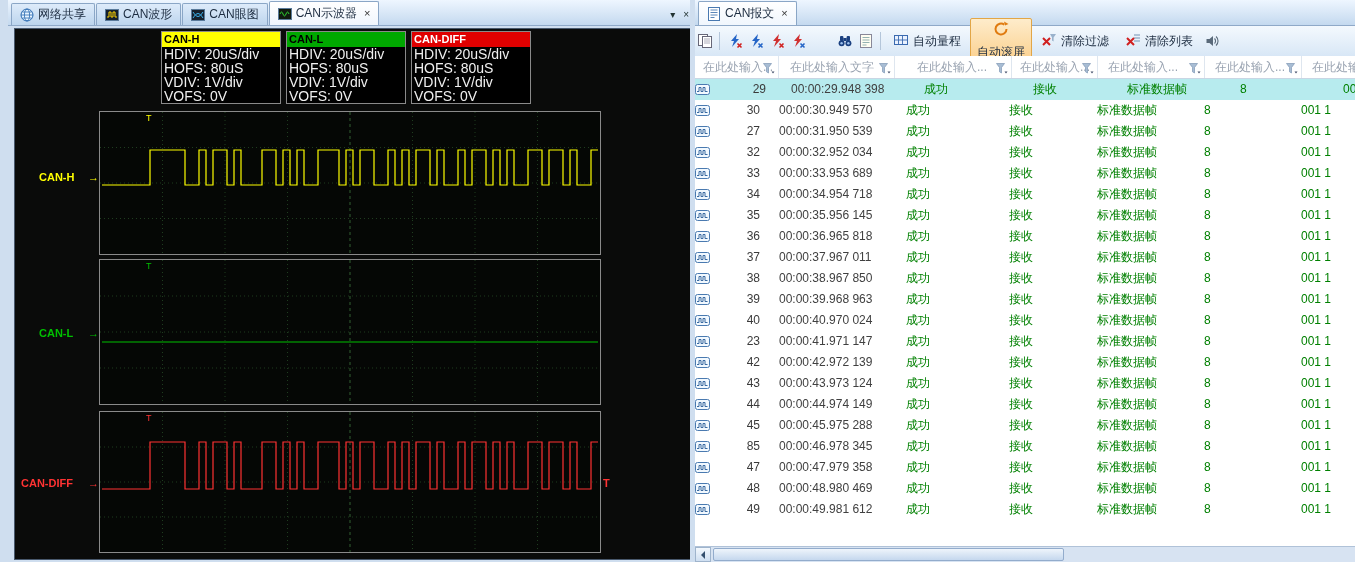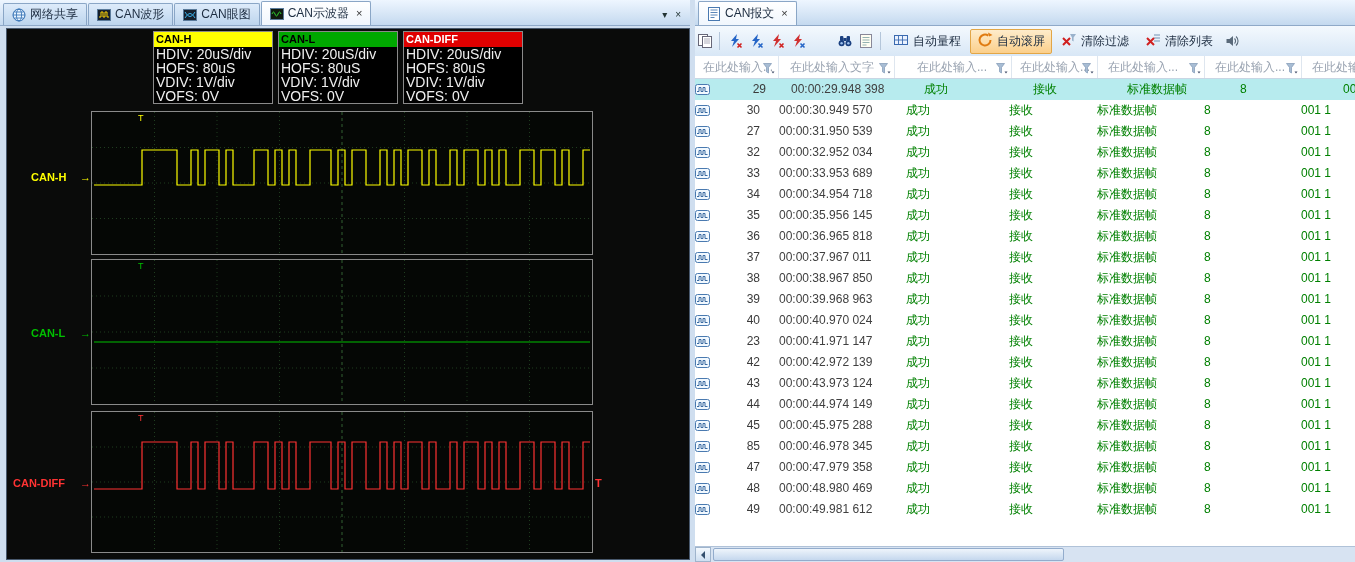--- a/index.html
+++ b/index.html
@@ -12,21 +12,21 @@
   .tab{display:flex;align-items:center;gap:4px;height:21px;padding:0 8px;
        background:linear-gradient(#ddebfa,#bdd5ed);border:1px solid #8aa6c6;border-bottom:none;
        border-radius:2px 2px 0 0;margin-right:1px;color:#1c2c40;white-space:nowrap;cursor:default;}
   .tab.active{background:linear-gradient(#ffffff,#f0f6fd);height:23px;}
   .ticon{display:flex;align-items:center;}
   .tclose{margin-left:3px;color:#333;font-size:11px;line-height:11px;}
   .tabbar-btns{margin-left:auto;display:flex;gap:8px;align-items:center;padding:0 6px 5px 0;}
   .tbtn{color:#233;font-size:10px;line-height:10px;}
 
   
-  .left-panel{position:absolute;left:0;top:0;width:690px;height:562px;}
+  .left-panel{position:absolute;left:8px;top:0;width:690px;height:562px;}
   .scope-bg{position:absolute;left:6px;top:28px;right:0;bottom:2px;background:#0a0b0a;
             border:1px solid #48586c;box-sizing:border-box;overflow:hidden;}
   .info-boxes{position:absolute;left:146px;top:2px;display:flex;gap:5px;}
   .info-box{width:118px;background:#000;border:1px solid #8a8a8a;}
   .info-head{height:15px;line-height:15px;font-size:11px;font-weight:bold;padding-left:2px;}
   .info-line{height:14px;line-height:14px;font-size:14px;color:#efefef;padding-left:2px;white-space:nowrap;}
   .scope{position:absolute;border:1px solid #8a8a8a;background:#050705;box-sizing:content-box;}
   .scope svg{display:block;}
   .ch-label{position:absolute;display:flex;justify-content:space-between;align-items:center;
             font-size:11px;font-weight:bold;white-space:nowrap;}
@@ -36,21 +36,21 @@
   .right-panel{position:absolute;left:695px;top:0;width:696px;height:562px;background:#0f172a;overflow:hidden;}
   .splitter{position:absolute;left:690px;top:0;width:5px;height:562px;background:#cfdeef;}
 
   .toolbar{height:30px;background:linear-gradient(#f4f9fe,#d8e7f6);border-bottom:1px solid #aec2d8;
            display:flex;align-items:center;padding:0 0;gap:2px;}
   .tbicon{width:19px;height:19px;display:flex;align-items:center;justify-content:center;border-radius:2px;}
   .tsep{width:1px;height:18px;background:#b4c6da;margin:0 3px;}
   .tbbtn{display:flex;align-items:center;gap:4px;font-size:12px;color:#1c2c40;background:transparent;
          border:1px solid transparent;padding:2px 6px;border-radius:2px;
          font-family:"Liberation Sans","DejaVu Sans",sans-serif;}
-  .tbbtn.active{background:linear-gradient(#feeccb,var(--active-bg,#fcd9a0));border-color:#e2a647;}
+  .tbbtn.active{background:linear-gradient(#feeccb,var(--active-bg,#fcd9a0));border-color:#e2a647;flex-direction:column;}
   .sp26{margin-left:26px;}
 
   
   .grid{position:absolute;left:0;right:0;top:56px;bottom:16px;background:#fff;overflow:hidden;}
   .thead{display:flex;height:22px;line-height:22px;background:linear-gradient(#f7fafd,#e1ebf7);
          border-bottom:1px solid #b9c8da;color:#24384c;}
   .hcell{border-right:1px solid #c9d6e4;box-sizing:border-box;flex-shrink:0;overflow:hidden;white-space:nowrap;}
   .tfilter{display:flex;height:22px;line-height:22px;background:#fff;border-bottom:1px solid #c9d6e4;}
   .fcell{position:relative;border-right:1px solid #dee6ef;box-sizing:border-box;flex-shrink:0;
          color:#98a2b0;overflow:hidden;white-space:nowrap;}

